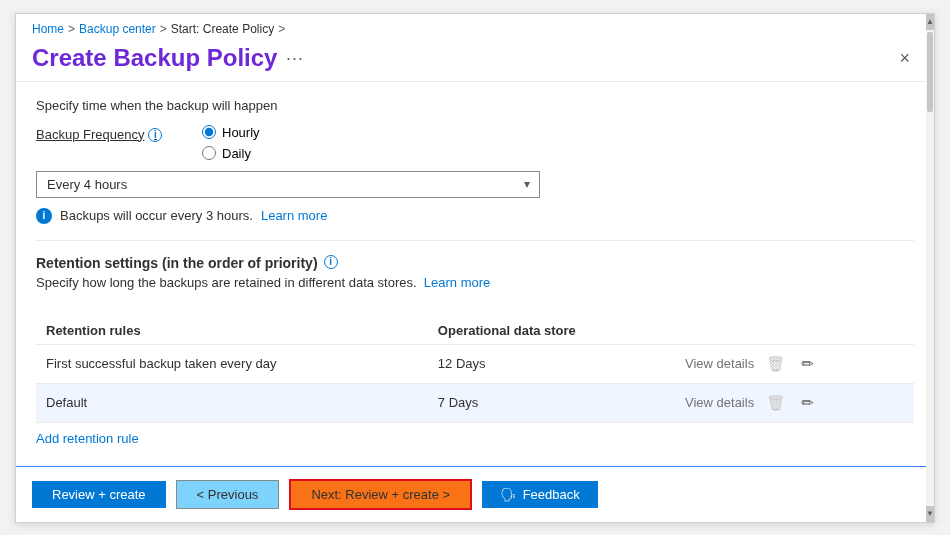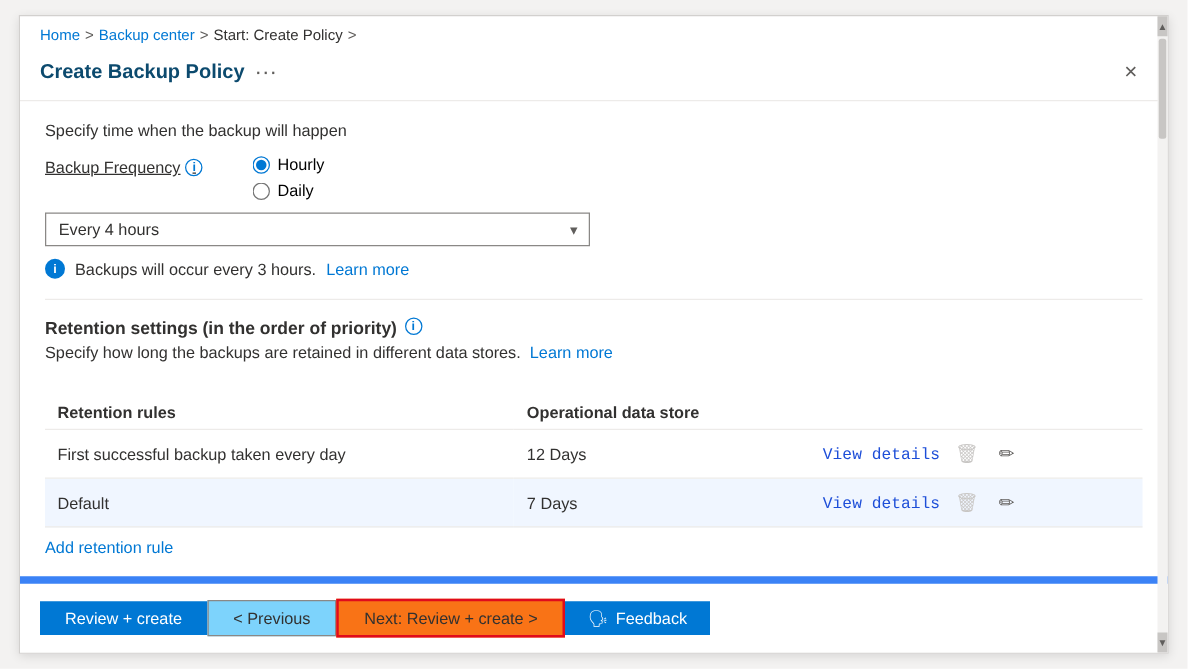--- a/index.html
+++ b/index.html
@@ -46,23 +46,23 @@
       align-items: center;
       justify-content: space-between;
       padding: 8px 16px 8px 16px;
     }
     .header-title {
       display: flex;
       align-items: center;
       gap: 8px;
     }
     .header-title h1 {
-      font-size: 16px;
+      font-size: 24px;
       font-weight: 600;
-      color: #0c4a6e;
+      color: #6d28d9;
     }
     .header-title .ellipsis {
       color: #605e5c;
       font-size: 18px;
       cursor: pointer;
       user-select: none;
     }
     .close-btn {
       font-size: 18px;
       color: #605e5c;
@@ -125,21 +125,21 @@
       gap: 6px;
       cursor: pointer;
     }
     .radio-item input[type="radio"] {
       accent-color: #0078d4;
       width: 14px;
       height: 14px;
     }
     .dropdown-wrapper {
       position: relative;
-      width: 436px;
+      width: 504px;
     }
     .dropdown-select {
       width: 100%;
       padding: 5px 32px 5px 10px;
       border: 1px solid #8a8886;
       font-size: 13px;
       color: #323130;
       background: #fff;
       appearance: none;
       cursor: pointer;
@@ -213,25 +213,24 @@
     .table-wrap td {
       font-size: 13px;
       color: #323130;
       padding: 8px 10px;
       border-bottom: 1px solid #edebe9;
     }
     .row-highlight {
       background: #f0f6ff;
     }
     .view-details {
-      color: #1d4ed8;
+      color: #737373;
       text-decoration: none;
       font-size: 13px;
       cursor: pointer;
-      font-family: Liberation Mono, monospace;
     }
     .action-icons {
       display: flex;
       gap: 8px;
       align-items: center;
     }
     .icon-btn {
       background: none;
       border: none;
       cursor: pointer;
@@ -243,24 +242,25 @@
       color: #c8c6c4;
       cursor: not-allowed;
     }
     .add-link {
       color: #0078d4;
       text-decoration: none;
       font-size: 13px;
       cursor: pointer;
     }
     .footer {
-      border-top: 6px solid #3b82f6;
+      border-top: 1px solid #3b82f6;
       padding: 12px 16px;
       display: flex;
       align-items: center;
+      gap: 10px;
       background: #fff;
     }
     .btn-primary {
       background: #0078d4;
       color: #fff;
       border: none;
       padding: 6px 20px;
       font-size: 13px;
       cursor: pointer;
       font-family: inherit;

